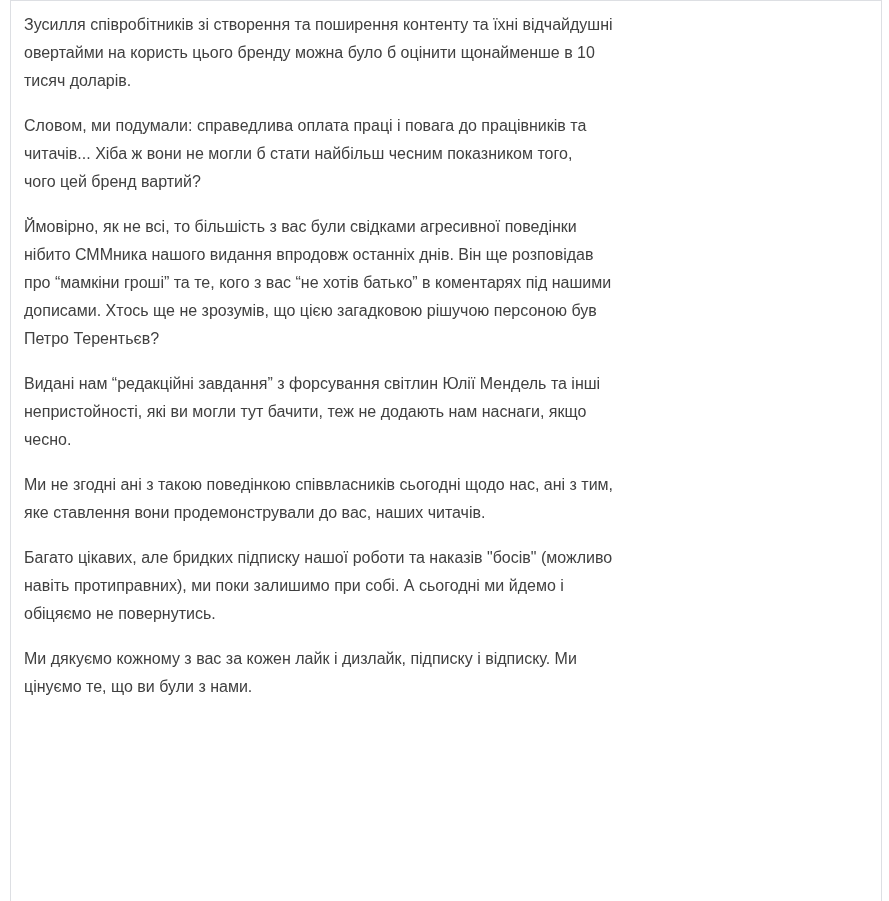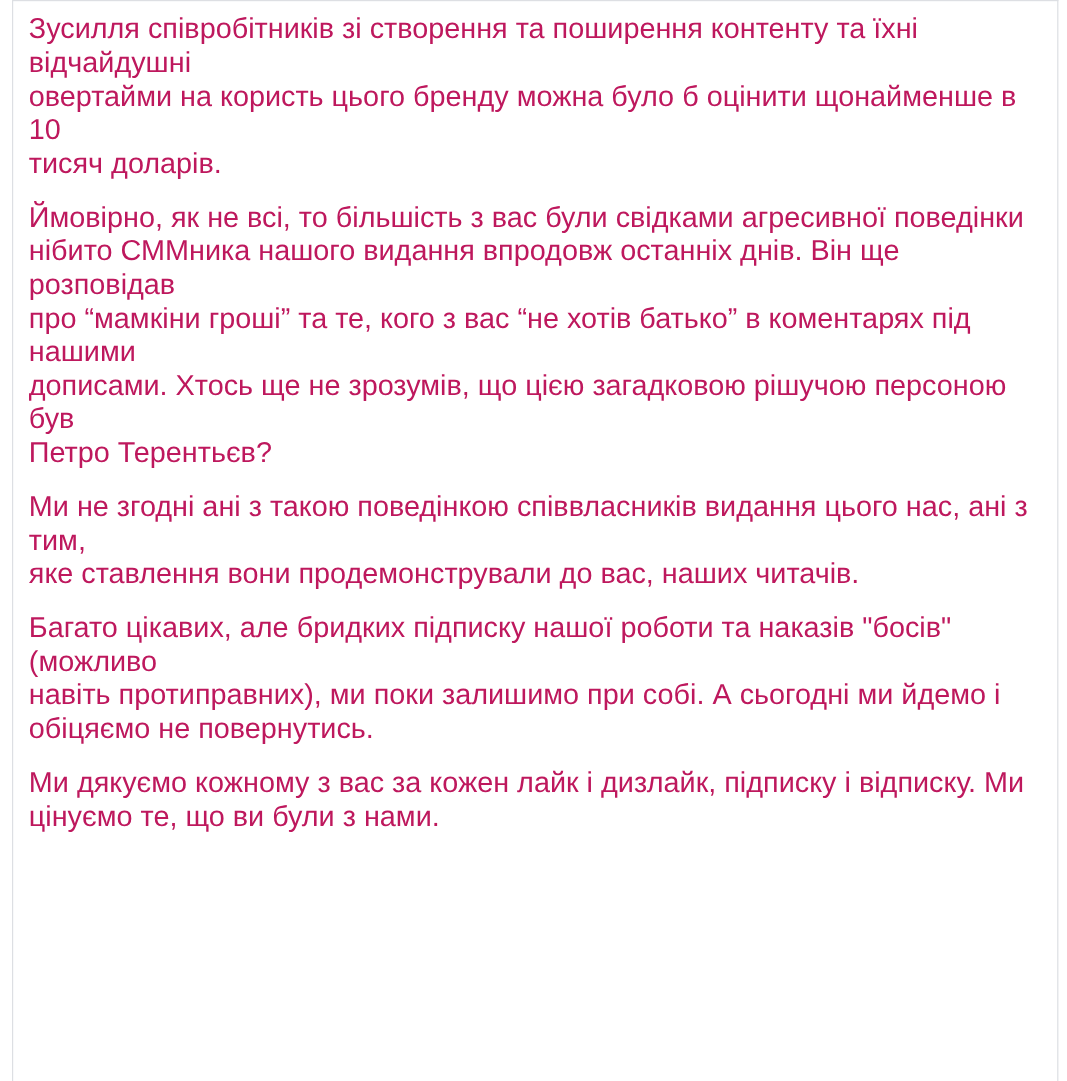--- a/index.html
+++ b/index.html
@@ -19,45 +19,51 @@
     width: 872px;
     min-height: 901px;
     border-top: 1px solid #dddfe3;
     border-left: 1px solid #dddfe3;
     border-right: 1px solid #dddfe3;
     padding: 10px 14px 20px 13px;
     background: #ffffff;
   }
   .post-paragraph {
     margin: 0 0 17px 0;
-    font-size: 24px;
+    font-size: 16px;
     line-height: 28px;
     font-weight: 400;
-    color: #be185d;
+    color: #404040;
     letter-spacing: 0px;
     white-space: pre-line;
   }
   .post-paragraph:last-child {
     margin-bottom: 0;
   }
 </style>
 </head>
 <body>
 
 <div class="post-card">
   <div>
       <p class="post-paragraph">Зусилля співробітників зі створення та поширення контенту та їхні відчайдушні
 овертайми на користь цього бренду можна було б оцінити щонайменше в 10
 тисяч доларів.</p>
+      <p class="post-paragraph">Словом, ми подумали: справедлива оплата праці і повага до працівників та
+читачів... Хіба ж вони не могли б стати найбільш чесним показником того,
+чого цей бренд вартий?</p>
       <p class="post-paragraph">Ймовірно, як не всі, то більшість з вас були свідками агресивної поведінки
 нібито СММника нашого видання впродовж останніх днів. Він ще розповідав
 про “мамкіни гроші” та те, кого з вас “не хотів батько” в коментарях під нашими
 дописами. Хтось ще не зрозумів, що цією загадковою рішучою персоною був
 Петро Терентьєв?</p>
-      <p class="post-paragraph">Ми не згодні ані з такою поведінкою співвласників видання цього нас, ані з тим,
+      <p class="post-paragraph">Видані нам “редакційні завдання” з форсування світлин Юлії Мендель та інші
+непристойності, які ви могли тут бачити, теж не додають нам наснаги, якщо
+чесно.</p>
+      <p class="post-paragraph">Ми не згодні ані з такою поведінкою співвласників сьогодні щодо нас, ані з тим,
 яке ставлення вони продемонстрували до вас, наших читачів.</p>
       <p class="post-paragraph">Багато цікавих, але бридких підписку нашої роботи та наказів "босів" (можливо
 навіть протиправних), ми поки залишимо при собі. А сьогодні ми йдемо і
 обіцяємо не повернутись.</p>
       <p class="post-paragraph">Ми дякуємо кожному з вас за кожен лайк і дизлайк, підписку і відписку. Ми
 цінуємо те, що ви були з нами.</p>
     </div>
 </div>
 
 </body></html>

